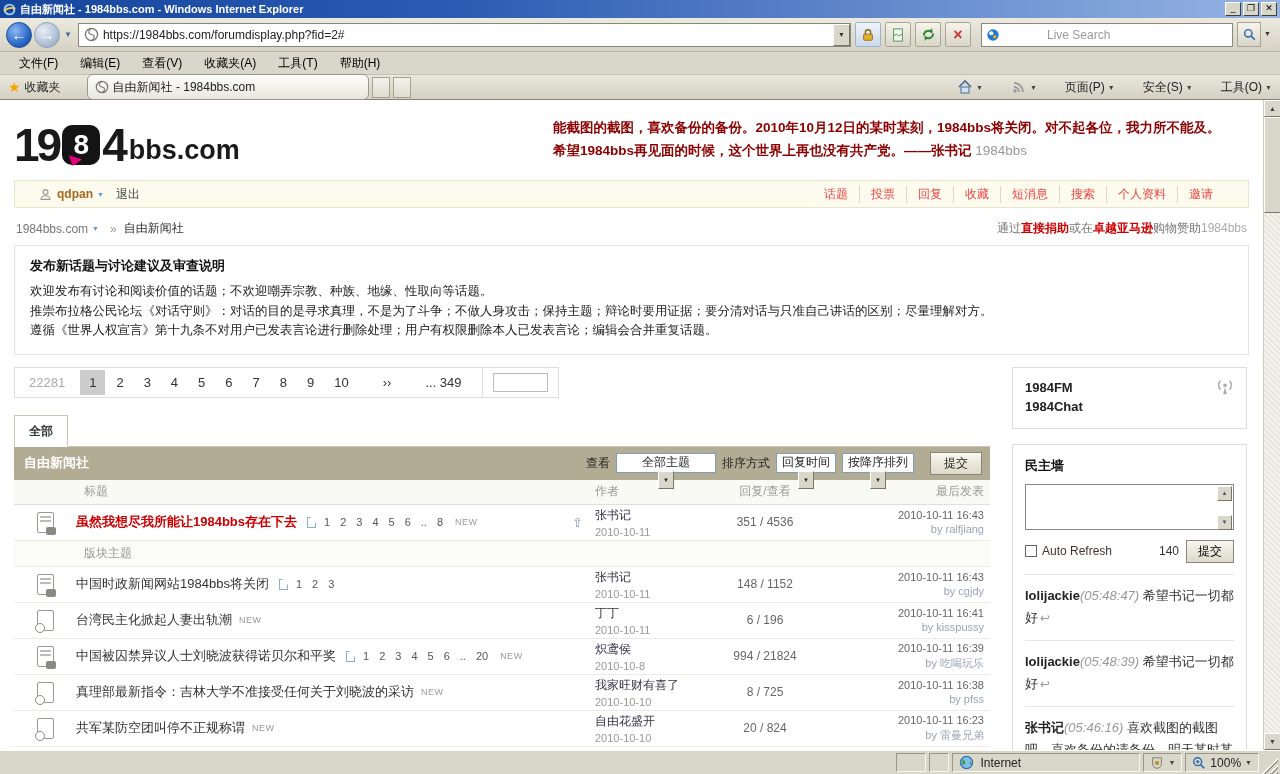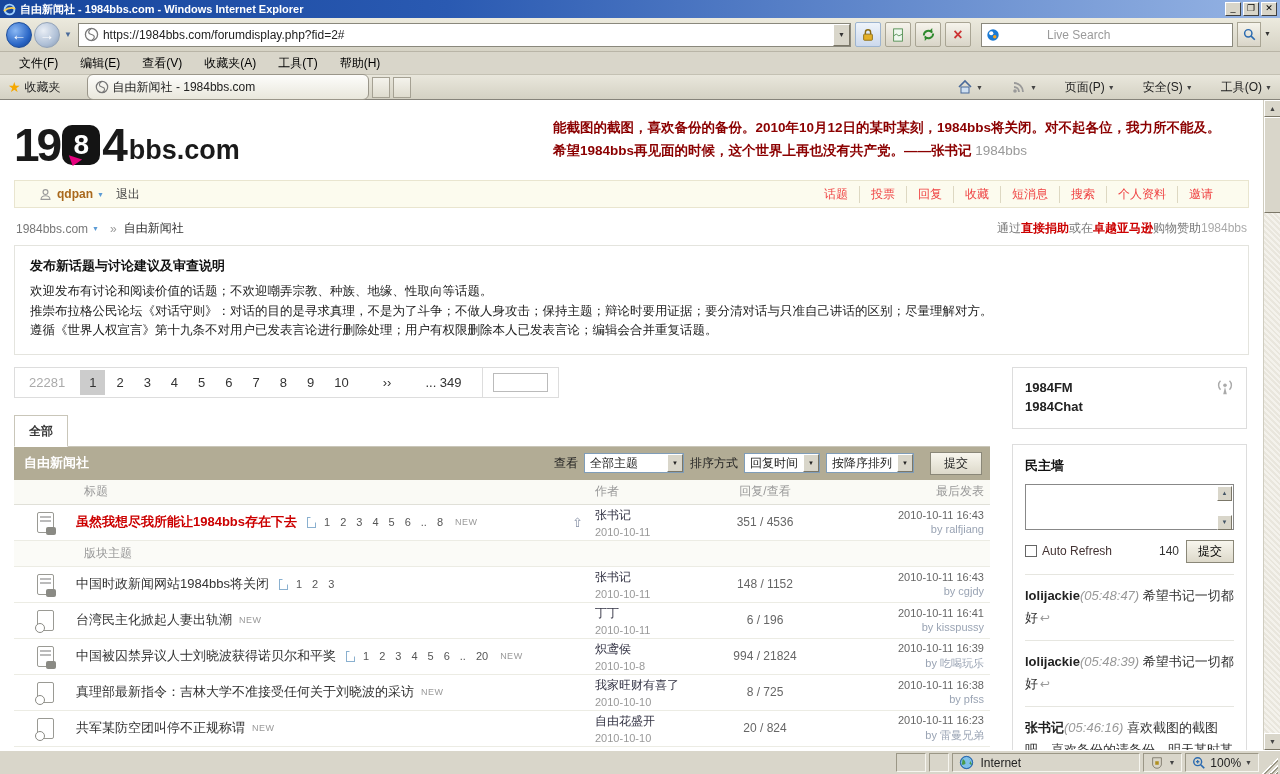--- a/index.html
+++ b/index.html
@@ -117,21 +117,21 @@
   .pager-divider { width:1px; height:31px; background:#ddd; margin-left:10px; }
   .pager-input { width:55px; height:19px; border:1px solid #bbb; margin:0 10px; }
 
   
   .tabrow { position:relative; height:30px; border-bottom:1px solid #c9c6b9; margin-top:19px; }
   .tab-all { position:absolute; left:0; bottom:-1px; background:#fff; border:1px solid #c9c6b9; border-bottom:1px solid #fff;
              padding:7px 14px 6px; font-weight:bold; font-size:12px; }
   .forumbar { height:33px; background:#b2ac95; display:flex; align-items:center; padding:0 8px 0 10px; }
   .forum-name { color:#fff; font-weight:bold; font-size:13px; }
   .fb-controls { margin-left:auto; display:flex; align-items:center; gap:6px; color:#222; }
-  .fake-select { background:#fff; border:1px solid #7f9db9; height:20px; display:flex; align-items:center; }
+  .fake-select { background:#fff; border:1px solid #7f9db9; height:20px; display:flex; align-items:center;flex-direction:column; }
   .fs-text { padding:0 5px; white-space:nowrap; }
   .fs-btn { width:16px; height:18px; background:#d9d6ca; border:1px solid; border-color:#fff #7b7768 #7b7768 #fff;
             font-size:6px; line-height:16px; text-align:center; color:#222; }
   .submit-btn { height:23px; padding:0 13px; margin-left:10px; background:linear-gradient(#f8f6ee,#ddd9ca);
                 border:1px solid #8a8778; font-size:12px; color:#222; }
 
   
   .thead { display:flex; align-items:center; height:25px; background:#fafaf5; border-bottom:1px solid #e0e0d8; color:#999; }
   .c-icon { width:62px; flex:none; }
   .c-title { flex:1; display:flex; align-items:center; min-width:0; }

